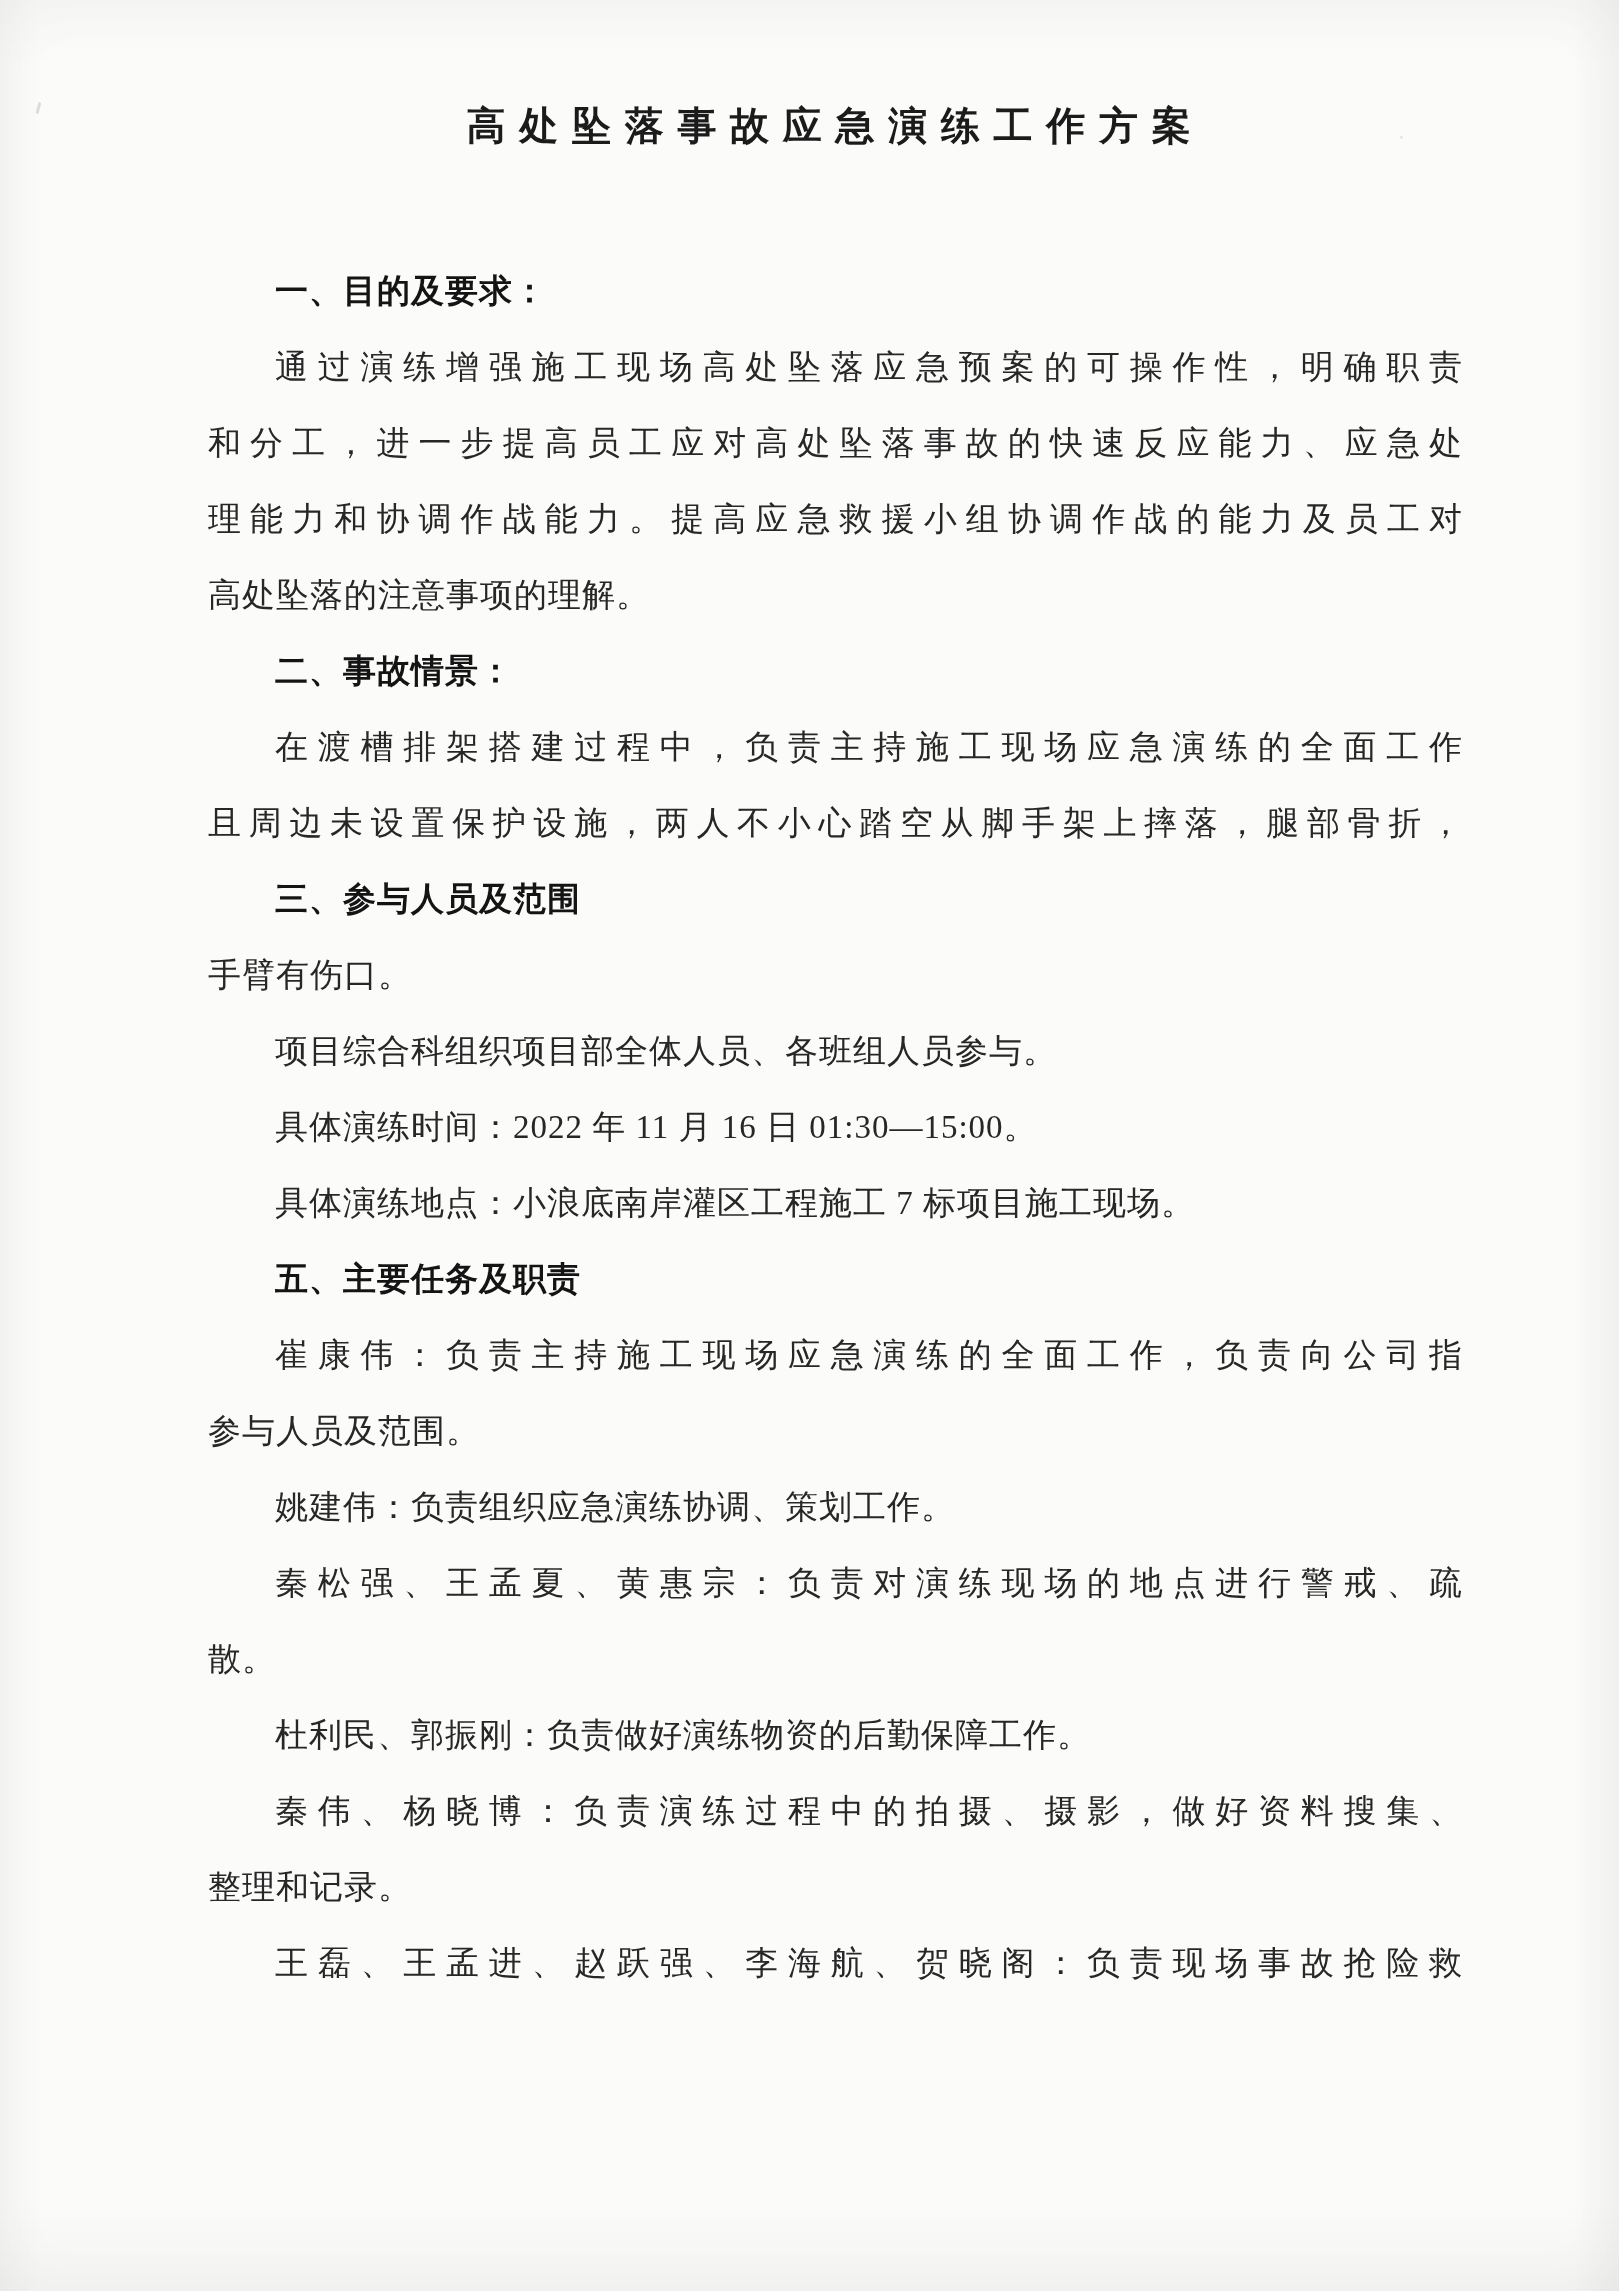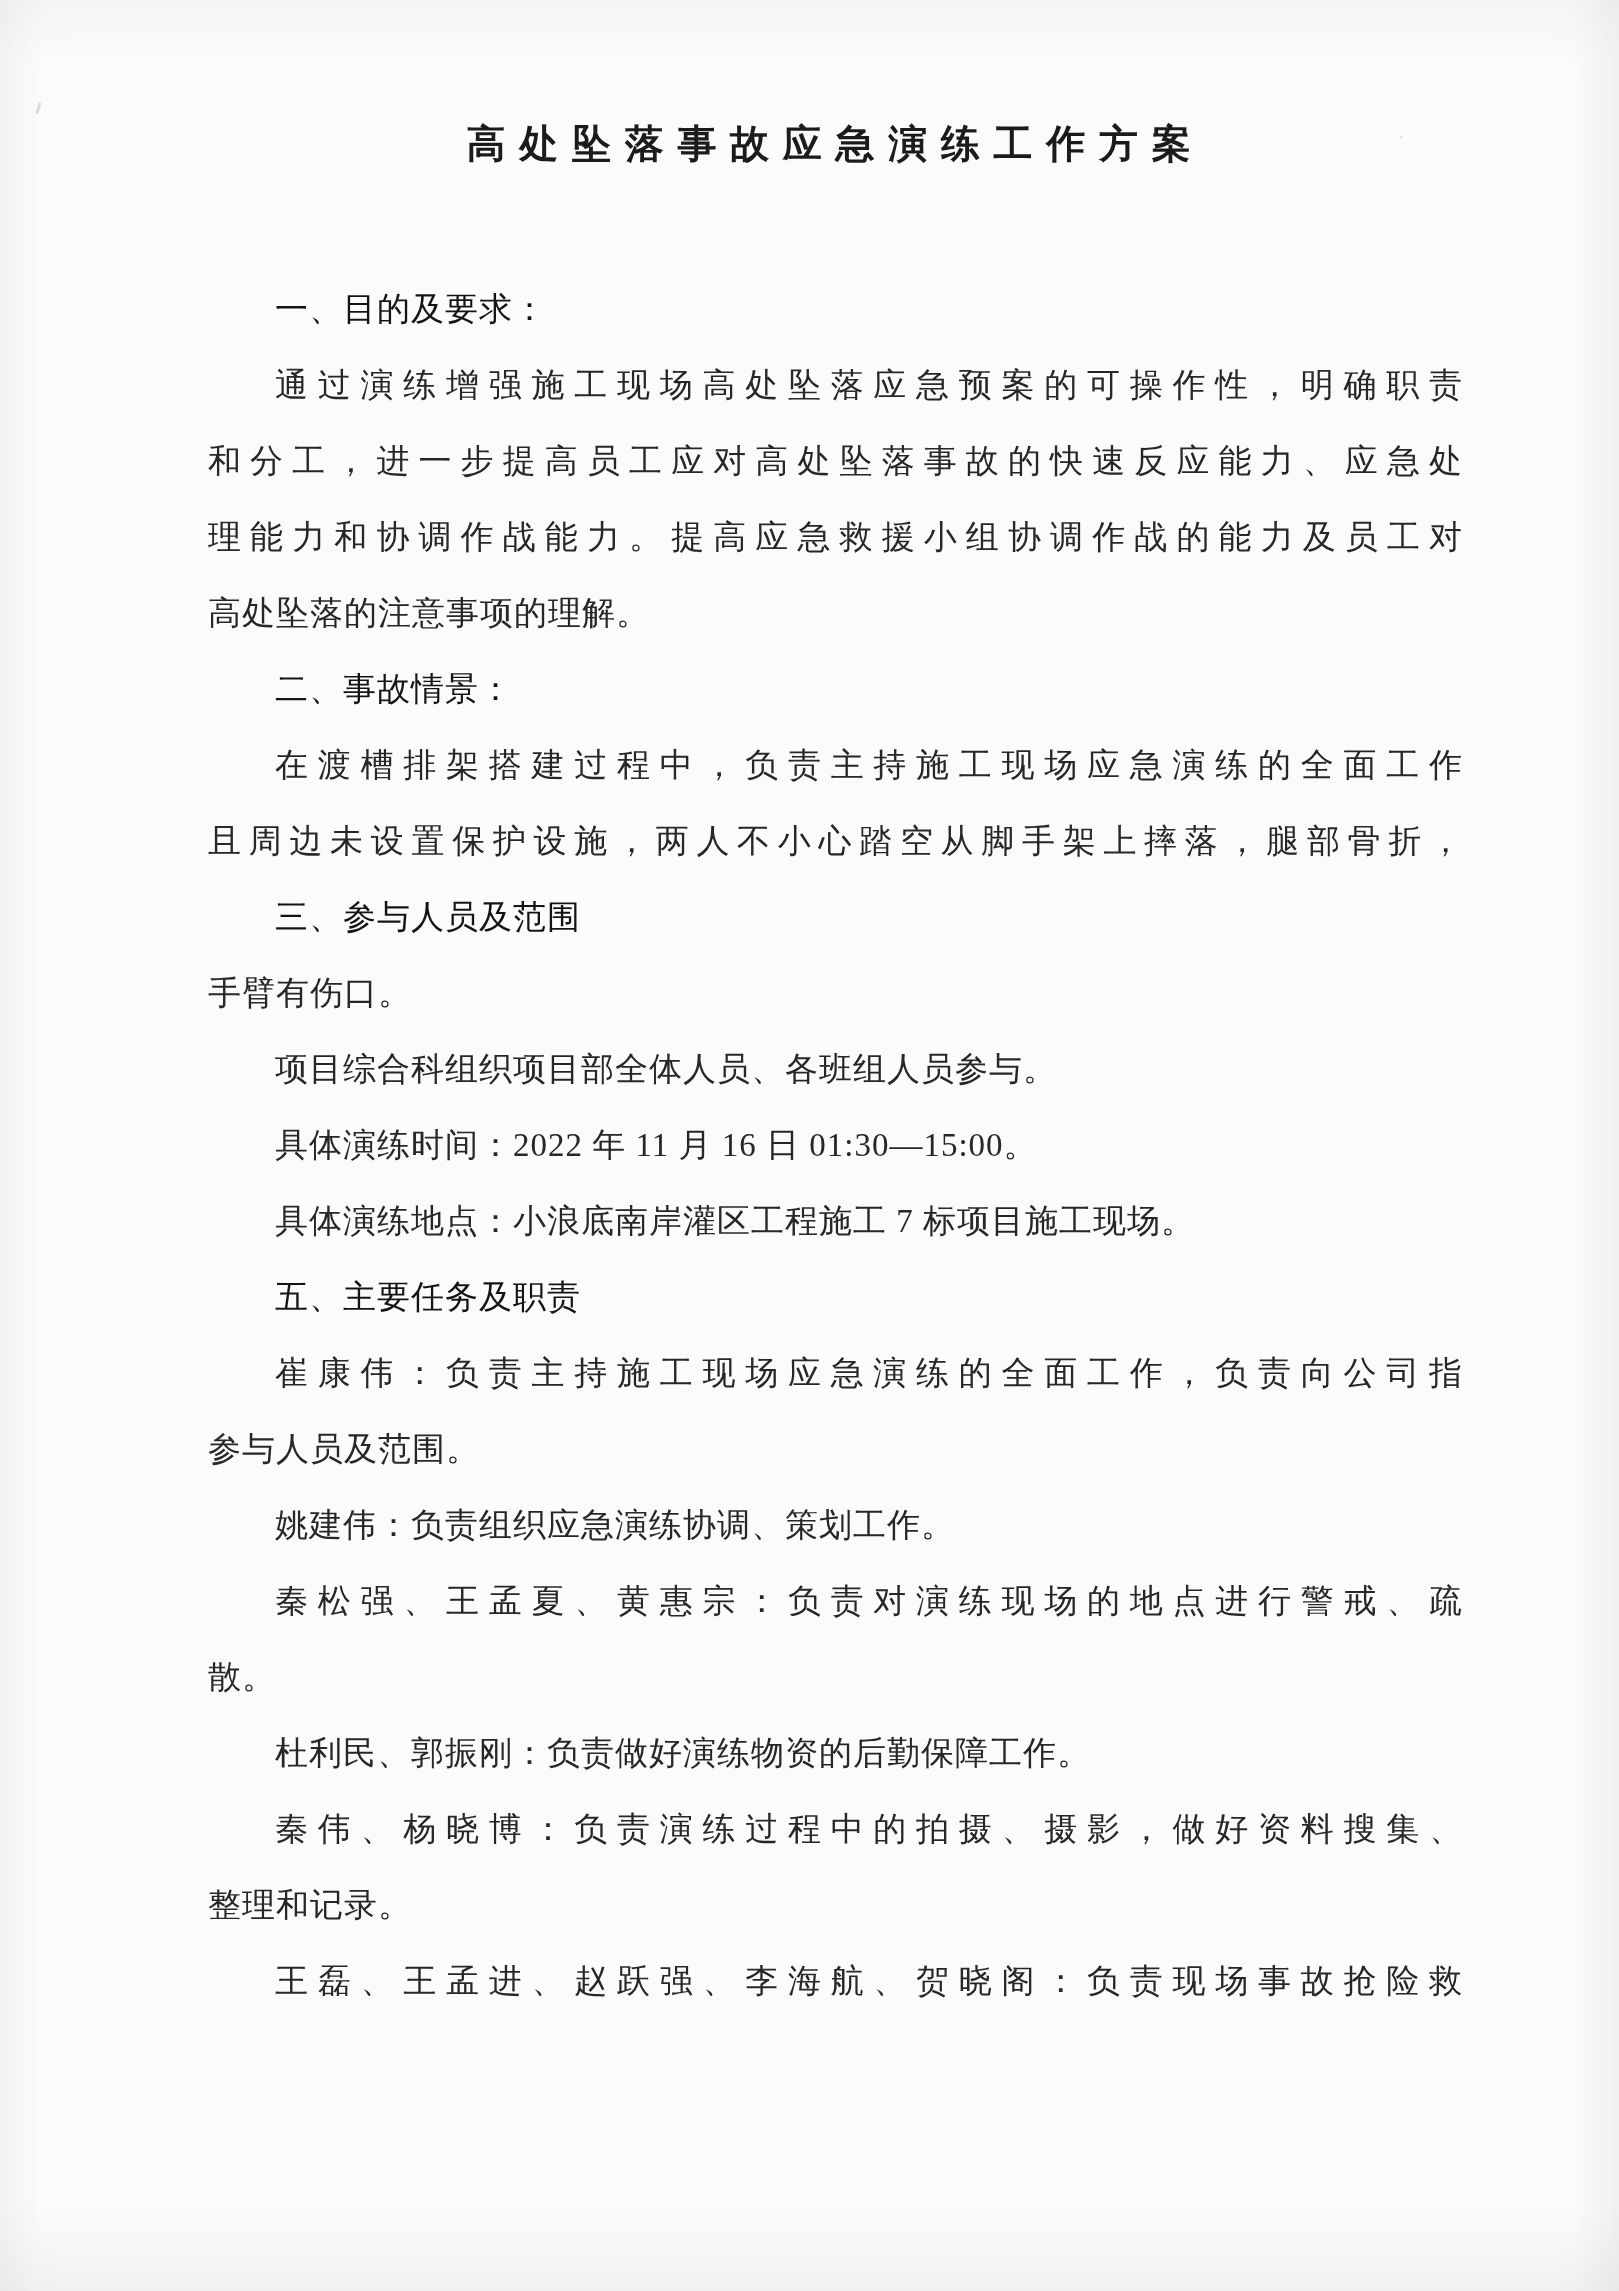--- a/index.html
+++ b/index.html
@@ -11,21 +11,21 @@
     background-image:linear-gradient(90deg, rgba(0,0,0,0.025) 0%, rgba(0,0,0,0) 2.5%, rgba(0,0,0,0) 97%, rgba(0,0,0,0.03) 100%),
                      linear-gradient(180deg, rgba(0,0,0,0.015) 0%, rgba(0,0,0,0) 3%, rgba(0,0,0,0) 96%, rgba(0,0,0,0.03) 100%);
     box-shadow:inset 0 0 69px rgba(0,0,0,0.028);
     overflow:hidden;
     font-family:"Liberation Serif","DejaVu Serif",serif;
     color:#262626;
   }
   .content{
     position:absolute;
     left:208px;
-    top:114px;
+    top:96px;
     width:1255px;
   }
   .doc-title{
     margin:0 0 98px 0;
     font-size:39px;
     line-height:59px;
     font-weight:bold;
     text-align:center;
     letter-spacing:13.7px;
     color:#1b1b1b;
@@ -39,21 +39,21 @@
     text-align:left;
     white-space:nowrap;
     color:#272727;
   }
   .line.justify{
     white-space:normal;
     text-align:justify;
     text-align-last:justify;
   }
   .line.indent{ text-indent:67px; }
-  .line.heading{ font-weight:normal; color:#141414; }
+  .line.heading{ font-weight:bold; color:#141414; }
   .speck{
     position:absolute;
     background:rgba(60,60,60,0.35);
   }
   .speck.quote{ left:37px; top:102px; width:2.9px; height:11.8px; transform:rotate(14deg); border-radius:2px; opacity:.45;}
   .speck.dot1{ left:845px; top:131px; width:2.9px; height:2.9px; border-radius:50%; opacity:.35;}
   .speck.dot2{ left:1400px; top:136px; width:2.9px; height:2.9px; border-radius:50%; opacity:.3;}
 </style>
 </head>
 <body>

